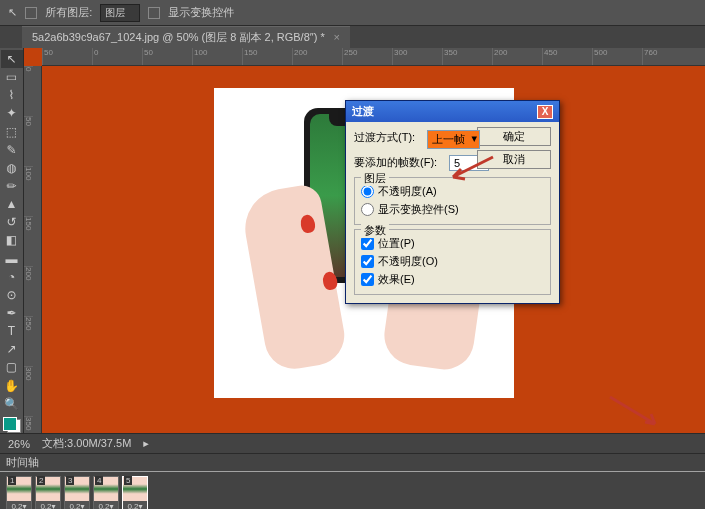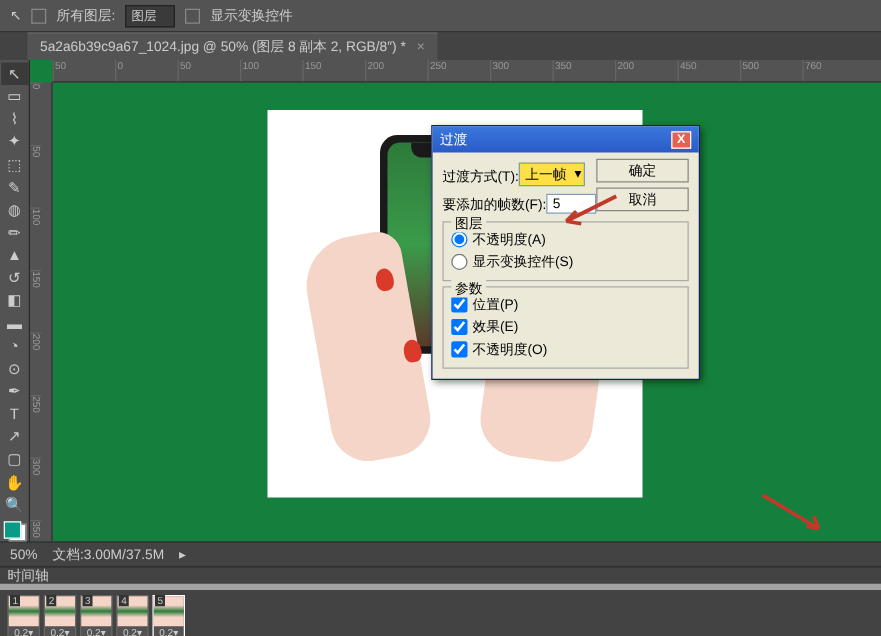--- a/index.html
+++ b/index.html
@@ -10,53 +10,53 @@
 .tabbar{height:22px;background:#434343;display:flex;align-items:flex-start;padding-left:22px}
 .tab{background:#535353;padding:3px 10px;font-size:10px;border-top:1px solid #666;position:relative}
 .tab .x{margin-left:6px;color:#999}
 .workarea{position:relative;height:385px;display:flex}
 .tools{width:24px;background:#535353;border-right:1px solid #2a2a2a;display:flex;flex-direction:column;align-items:center;padding-top:2px;gap:0}
 .tool{width:22px;height:20px;display:flex;align-items:center;justify-content:center;font-size:12px;color:#ccc}
 .tool.sel{background:#3a3a3a}
 .swatch{width:18px;height:18px;margin-top:4px;position:relative}
 .swatch .fg{width:14px;height:14px;background:#0a9b88;border:1px solid #fff;position:absolute;top:0;left:0}
 .swatch .bg{width:14px;height:14px;background:#fff;border:1px solid #888;position:absolute;bottom:0;right:0}
-.canvas-wrap{flex:1;background:#15803d;position:relative;overflow:hidden}
+.canvas-wrap{flex:1;background:#c2410c;position:relative;overflow:hidden}
 .ruler-h{position:absolute;top:0;left:18px;right:0;height:18px;background:#535353;border-bottom:1px solid #333;display:flex;overflow:hidden}
 .ruler-h span{font-size:8px;color:#999;width:50px;flex-shrink:0;border-left:1px solid #666;padding-left:1px}
 .ruler-v{position:absolute;top:18px;left:0;width:18px;bottom:0;background:#535353;border-right:1px solid #333}
 .ruler-v span{font-size:8px;color:#999;display:block;height:50px;border-top:1px solid #666;writing-mode:vertical-lr}
 .canvas{position:absolute;top:40px;left:190px;width:300px;height:310px;background:#fff}
 .phone{position:absolute;left:90px;top:20px;width:90px;height:175px;background:#1a1a1a;border-radius:14px;padding:6px}
 .screen{width:100%;height:100%;background:linear-gradient(180deg,#2d7a3a 0%,#3a9b4a 50%,#5a3a2a 100%);border-radius:10px;position:relative;overflow:hidden}
 .notch{position:absolute;top:0;left:50%;transform:translateX(-50%);width:40px;height:12px;background:#1a1a1a;border-radius:0 0 8px 8px}
 .hand-l{position:absolute;left:40px;top:100px;width:80px;height:180px;background:#f5d5c8;border-radius:40px 20px 30px 30px;transform:rotate(-10deg)}
 .hand-r{position:absolute;right:30px;top:80px;width:90px;height:200px;background:#f5d5c8;border-radius:20px 40px 30px 30px;transform:rotate(8deg)}
 .nail{position:absolute;width:14px;height:18px;background:#d93a2a;border-radius:50% 50% 40% 40%}
 .dialog{position:absolute;left:345px;top:100px;width:215px;background:#ece9d8;border:1px solid #0a246a;box-shadow:2px 2px 6px rgba(0,0,0,0.5);color:#000}
 .dialog *{color:#000}
 .dlg-title{background:linear-gradient(180deg,#3b77dd 0%,#2a5bc7 100%);color:#fff;padding:3px 6px;display:flex;justify-content:space-between;align-items:center;font-size:11px}
-.dlg-title span{color:#fff;font-weight:normal}
+.dlg-title span{color:#fff;font-weight:bold}
 .dlg-close{width:16px;height:14px;background:#e36252;border:1px solid #fff;color:#fff;font-size:10px;text-align:center;line-height:11px;font-weight:bold}
 .dlg-body{padding:8px;font-size:11px}
-.dlg-row{display:flex;align-items:flex-end;margin-bottom:6px;gap:0}
-.dlg-sel{border:1px solid #7f9db9;background:#fde047;padding:1px 14px 1px 4px;font-size:11px;min-width:50px;position:relative}
+.dlg-row{display:flex;align-items:flex-start;margin-bottom:6px;gap:12px}
+.dlg-sel{border:1px solid #7f9db9;background:#f97316;padding:1px 14px 1px 4px;font-size:11px;min-width:50px;position:relative}
 .dlg-sel:after{content:"▾";position:absolute;right:2px;color:#000}
 .dlg-input{border:1px solid #7f9db9;background:#fff;padding:1px 4px;width:40px;font-size:11px}
 .dlg-btn{border:1px solid #888;background:#ece9d8;padding:1px 0;width:74px;font-size:11px;text-align:center;margin-bottom:4px}
 .dlg-btns{position:absolute;right:8px;top:26px}
 .dlg-group{border:1px solid #aaa;padding:6px 6px 4px;margin-top:4px;position:relative}
 .dlg-group .gt{position:absolute;top:-7px;left:6px;background:#ece9d8;padding:0 3px;font-size:11px}
 .dlg-radio,.dlg-check{display:flex;align-items:center;gap:4px;margin-bottom:3px;font-size:11px}
 .dlg-radio input,.dlg-check input{margin:0}
 .arrow{position:absolute;left:445px;top:155px;width:50px;height:30px;pointer-events:none}
 .arrow svg{width:100%;height:100%}
 .statusbar{height:20px;background:#434343;border-top:1px solid #2a2a2a;display:flex;align-items:center;padding:0 8px;gap:12px;font-size:10px}
 .timeline{height:62px;background:#434343;border-top:1px solid #2a2a2a}
-.tl-hdr{height:18px;border-bottom:5px solid #a3a3a3;display:flex;align-items:center;padding:0 6px;font-size:10px}
+.tl-hdr{height:18px;border-bottom:1px solid #a3a3a3;display:flex;align-items:center;padding:0 6px;font-size:10px}
 .tl-frames{display:flex;padding:4px 6px;gap:3px}
 .frame{width:26px;background:#535353;border:1px solid #666;position:relative}
 .frame.sel{border:1px solid #fff}
 .frame .num{position:absolute;top:-1px;left:1px;font-size:8px;background:#333;padding:0 2px}
 .frame .thumb{width:100%;height:24px;background:#fff;margin-top:0}
 .frame .th-img{width:100%;height:100%;background:linear-gradient(180deg,#f5d5c8 30%,#2d7a3a 50%,#f5d5c8 70%)}
 .frame .dur{font-size:8px;text-align:center;padding-top:1px}
 .red-arrow{position:absolute;right:40px;bottom:75px;pointer-events:none}
 </style>
 </head>
@@ -179,38 +179,38 @@
         </label>
     </div>
     <div class="dlg-group">
       <span class="gt">参数</span>
       <label class="dlg-check">
           <input type="checkbox" checked="" style="">
           <span>位置(P)</span>
         </label>
       <label class="dlg-check">
           <input type="checkbox" checked="" style="">
-          <span>效果(E)</span>
+          <span>不透明度(O)</span>
         </label>
       <label class="dlg-check">
           <input type="checkbox" checked="" style="">
-          <span>不透明度(O)</span>
+          <span>效果(E)</span>
         </label>
     </div>
   </div>
 </div>
 
 <div class="arrow">
   <svg viewBox="0 0 50 30">
       <path d="M48 2 L8 22 M8 22 L16 14 M8 22 L20 24" stroke="#c0392b" stroke-width="3" fill="none"></path>
     </svg>
 </div>
 
 <div class="statusbar">
-  <span>50%</span>
+  <span>26%</span>
   <span>文档:3.00M/37.5M</span>
   <span>▸</span>
 </div>
 
 <div class="timeline">
   <div class="tl-hdr">
     <span>时间轴</span>
   </div>
   <div class="tl-frames">
     <div class="frame">

